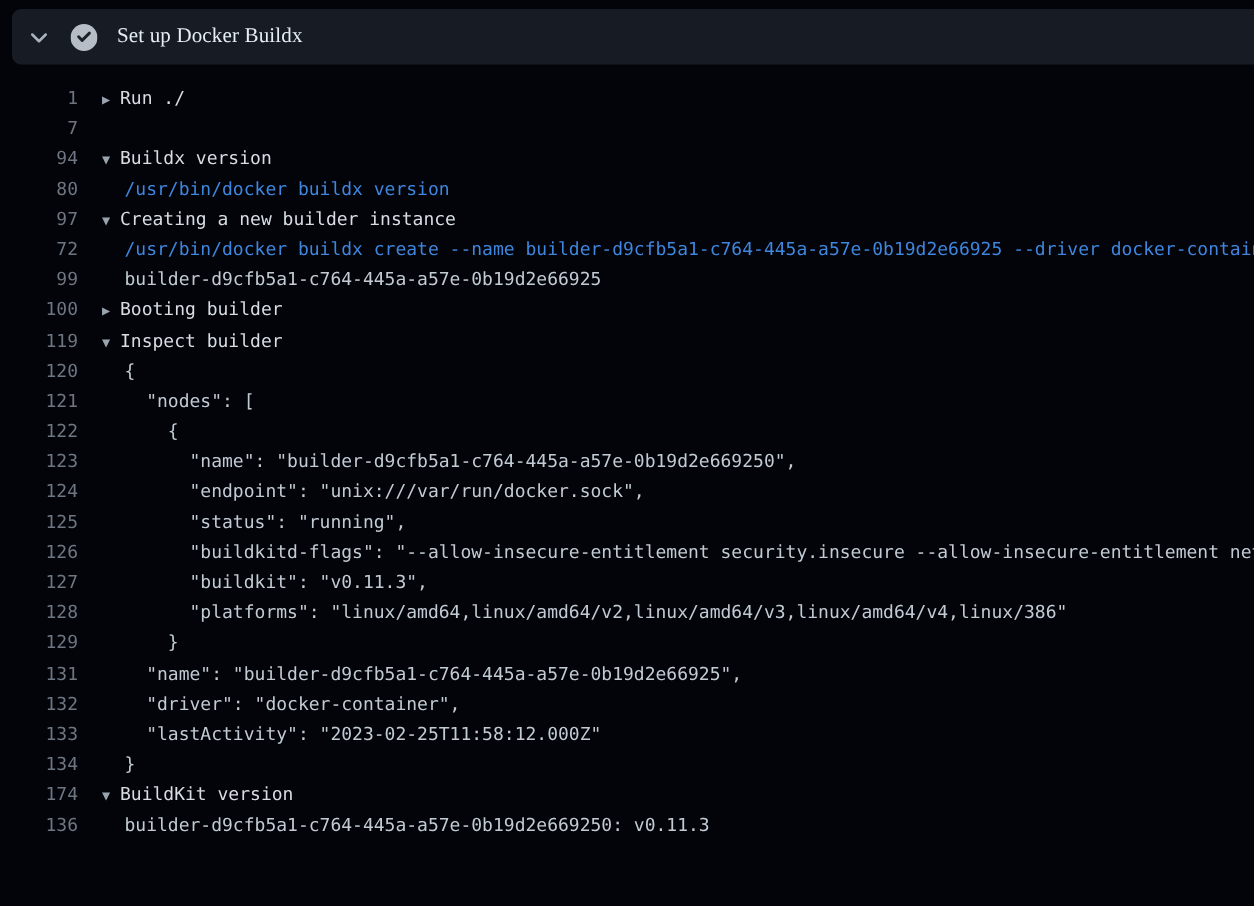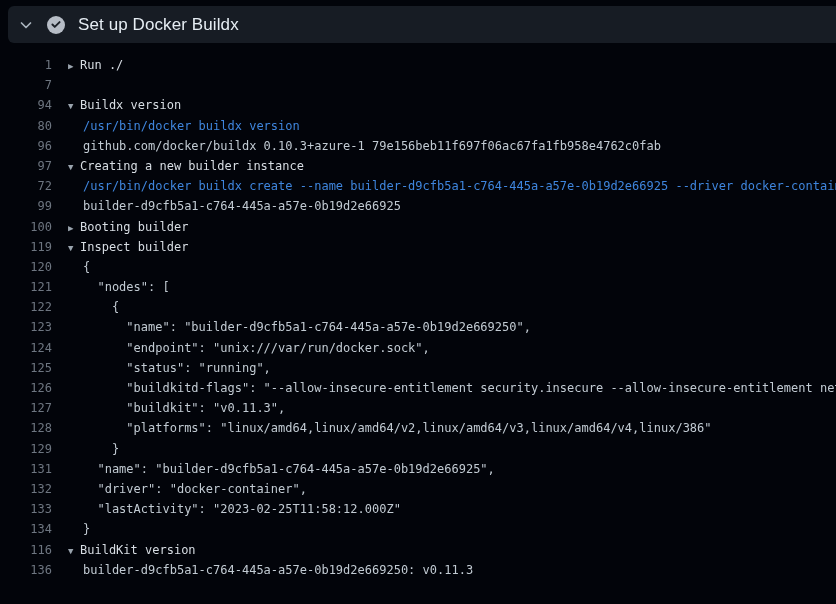--- a/index.html
+++ b/index.html
@@ -10,22 +10,23 @@
   }
   .step-header{
     position:absolute;left:8px;top:6px;width:828px;height:37px;
     background:#171c24;border-radius:6px 0 0 6px;
     display:flex;align-items:center;box-sizing:border-box;padding-left:10px;
     cursor:pointer;
   }
   .chev{width:16px;height:16px;flex:none;display:flex;align-items:center;justify-content:center;margin-right:13px;}
   .check{width:18px;height:18px;flex:none;margin-right:13px;}
   .step-title{
-    color:#e6edf3;font-size:17px;font-weight:400;letter-spacing:.1px;
+    color:#e6edf3;font-size:14px;font-weight:400;letter-spacing:.1px;
     white-space:nowrap;
+    font-family:Liberation Serif, serif;
   }
   .log{
     position:absolute;left:0;top:55px;width:836px;
     font-family:"DejaVu Sans Mono","Liberation Mono",monospace;
     font-size:12px;line-height:20.2px;
   }
   .row{
     display:flex;height:20.2px;white-space:pre;overflow:hidden;align-items:baseline;
   }
   .ln{
@@ -58,35 +59,34 @@
     </svg>
   </span>
   <span class="step-title">Set up Docker Buildx</span>
 </div>
 
 <div class="log">
     <div class="row"><span class="ln">1</span><span class="content group"><span class="arrow">▶</span><span>Run ./</span></span></div>
     <div class="row"><span class="ln">7</span></div>
     <div class="row"><span class="ln">94</span><span class="content group"><span class="arrow">▼</span><span>Buildx version</span></span></div>
     <div class="row"><span class="ln">80</span><span class="content cmd">/usr/bin/docker buildx version</span></div>
-    <div class="row"><span class="ln">96</span><span class="content out">github.com/docker/buildx 0.10.3+azure-1 79e156beb11f697f06ac67fa1fb958e4762c0fab</span></div>
     <div class="row"><span class="ln">97</span><span class="content group"><span class="arrow">▼</span><span>Creating a new builder instance</span></span></div>
     <div class="row"><span class="ln">72</span><span class="content cmd">/usr/bin/docker buildx create --name builder-d9cfb5a1-c764-445a-a57e-0b19d2e66925 --driver docker-container</span></div>
     <div class="row"><span class="ln">99</span><span class="content out">builder-d9cfb5a1-c764-445a-a57e-0b19d2e66925</span></div>
     <div class="row"><span class="ln">100</span><span class="content group"><span class="arrow">▶</span><span>Booting builder</span></span></div>
     <div class="row"><span class="ln">119</span><span class="content group"><span class="arrow">▼</span><span>Inspect builder</span></span></div>
     <div class="row"><span class="ln">120</span><span class="content out">{</span></div>
     <div class="row"><span class="ln">121</span><span class="content out">  "nodes": [</span></div>
     <div class="row"><span class="ln">122</span><span class="content out">    {</span></div>
     <div class="row"><span class="ln">123</span><span class="content out">      "name": "builder-d9cfb5a1-c764-445a-a57e-0b19d2e669250",</span></div>
     <div class="row"><span class="ln">124</span><span class="content out">      "endpoint": "unix:///var/run/docker.sock",</span></div>
     <div class="row"><span class="ln">125</span><span class="content out">      "status": "running",</span></div>
     <div class="row"><span class="ln">126</span><span class="content out">      "buildkitd-flags": "--allow-insecure-entitlement security.insecure --allow-insecure-entitlement network.host",</span></div>
     <div class="row"><span class="ln">127</span><span class="content out">      "buildkit": "v0.11.3",</span></div>
     <div class="row"><span class="ln">128</span><span class="content out">      "platforms": "linux/amd64,linux/amd64/v2,linux/amd64/v3,linux/amd64/v4,linux/386"</span></div>
     <div class="row"><span class="ln">129</span><span class="content out">    }</span></div>
     <div class="row"><span class="ln">131</span><span class="content out">  "name": "builder-d9cfb5a1-c764-445a-a57e-0b19d2e66925",</span></div>
     <div class="row"><span class="ln">132</span><span class="content out">  "driver": "docker-container",</span></div>
     <div class="row"><span class="ln">133</span><span class="content out">  "lastActivity": "2023-02-25T11:58:12.000Z"</span></div>
     <div class="row"><span class="ln">134</span><span class="content out">}</span></div>
-    <div class="row"><span class="ln">116</span><span class="content group"><span class="arrow">▼</span><span>BuildKit version</span></span></div>
+    <div class="row"><span class="ln">174</span><span class="content group"><span class="arrow">▼</span><span>BuildKit version</span></span></div>
     <div class="row"><span class="ln">136</span><span class="content out">builder-d9cfb5a1-c764-445a-a57e-0b19d2e669250: v0.11.3</span></div>
   </div>
 
 </body></html>

